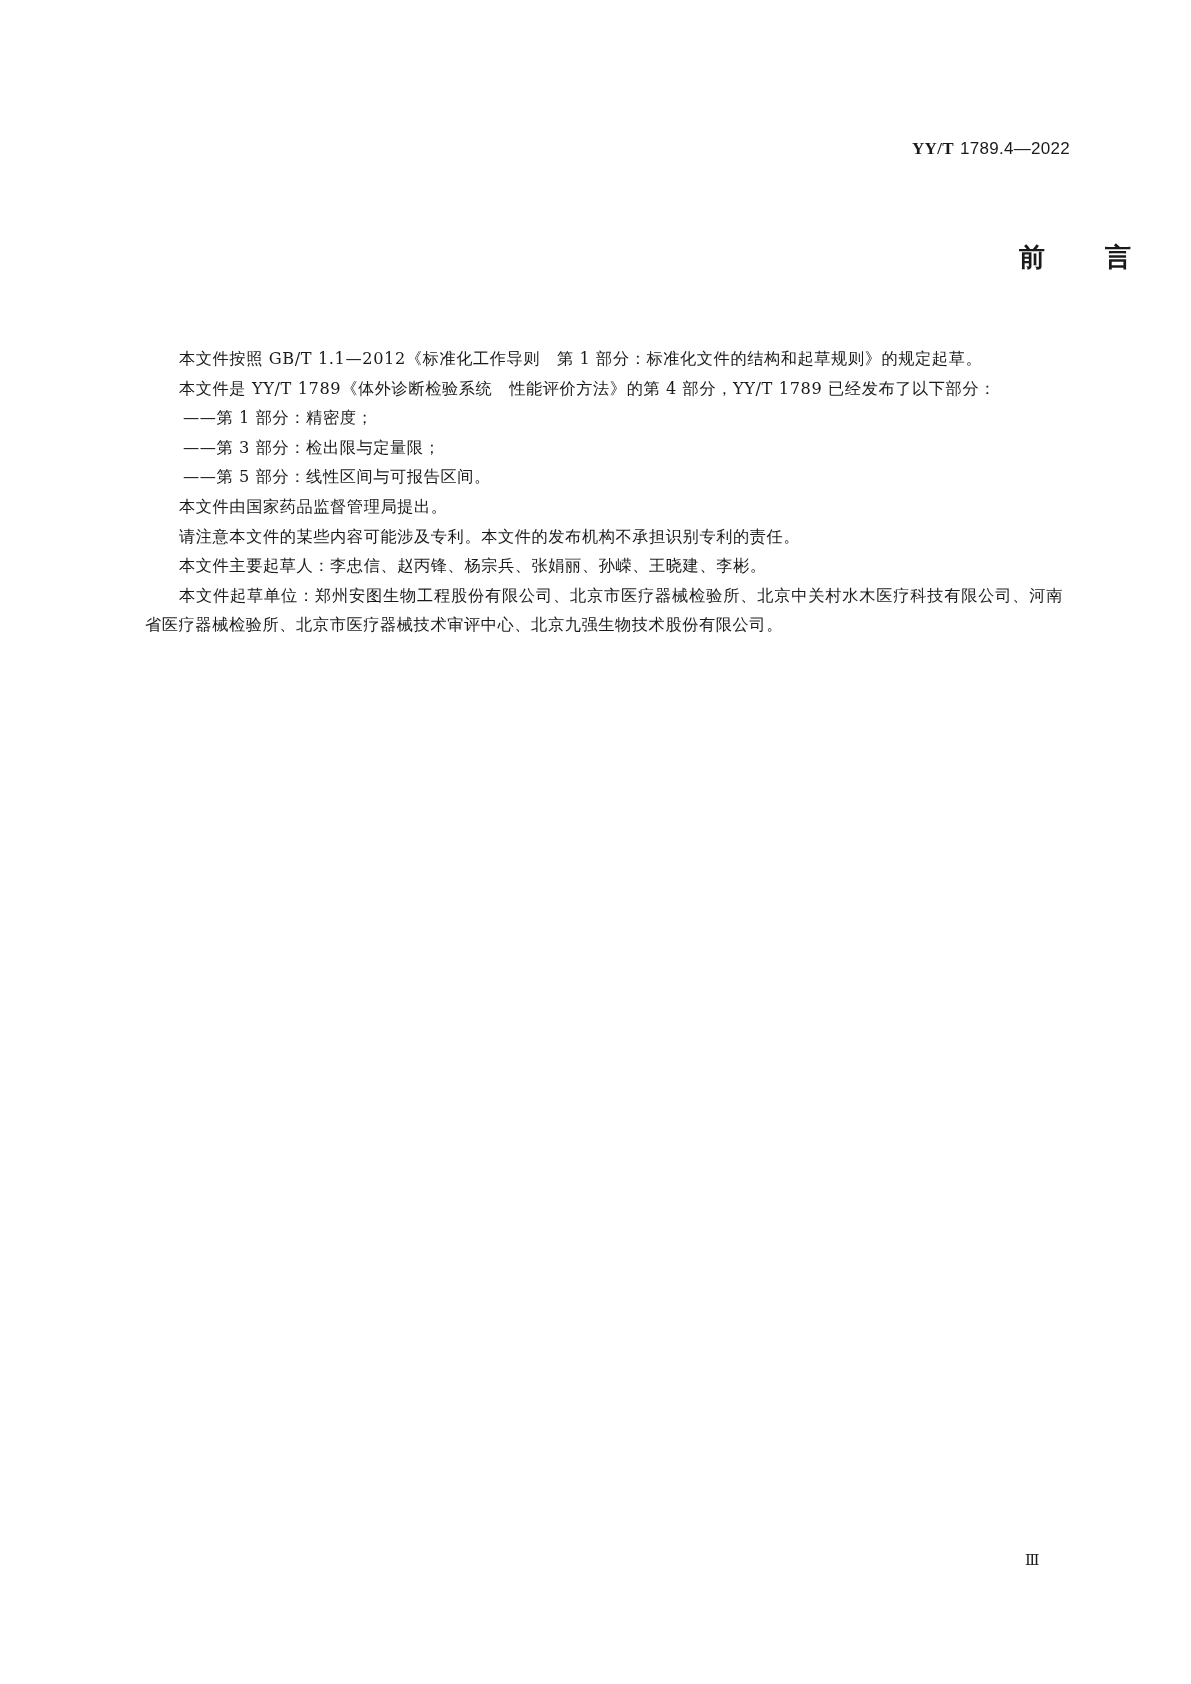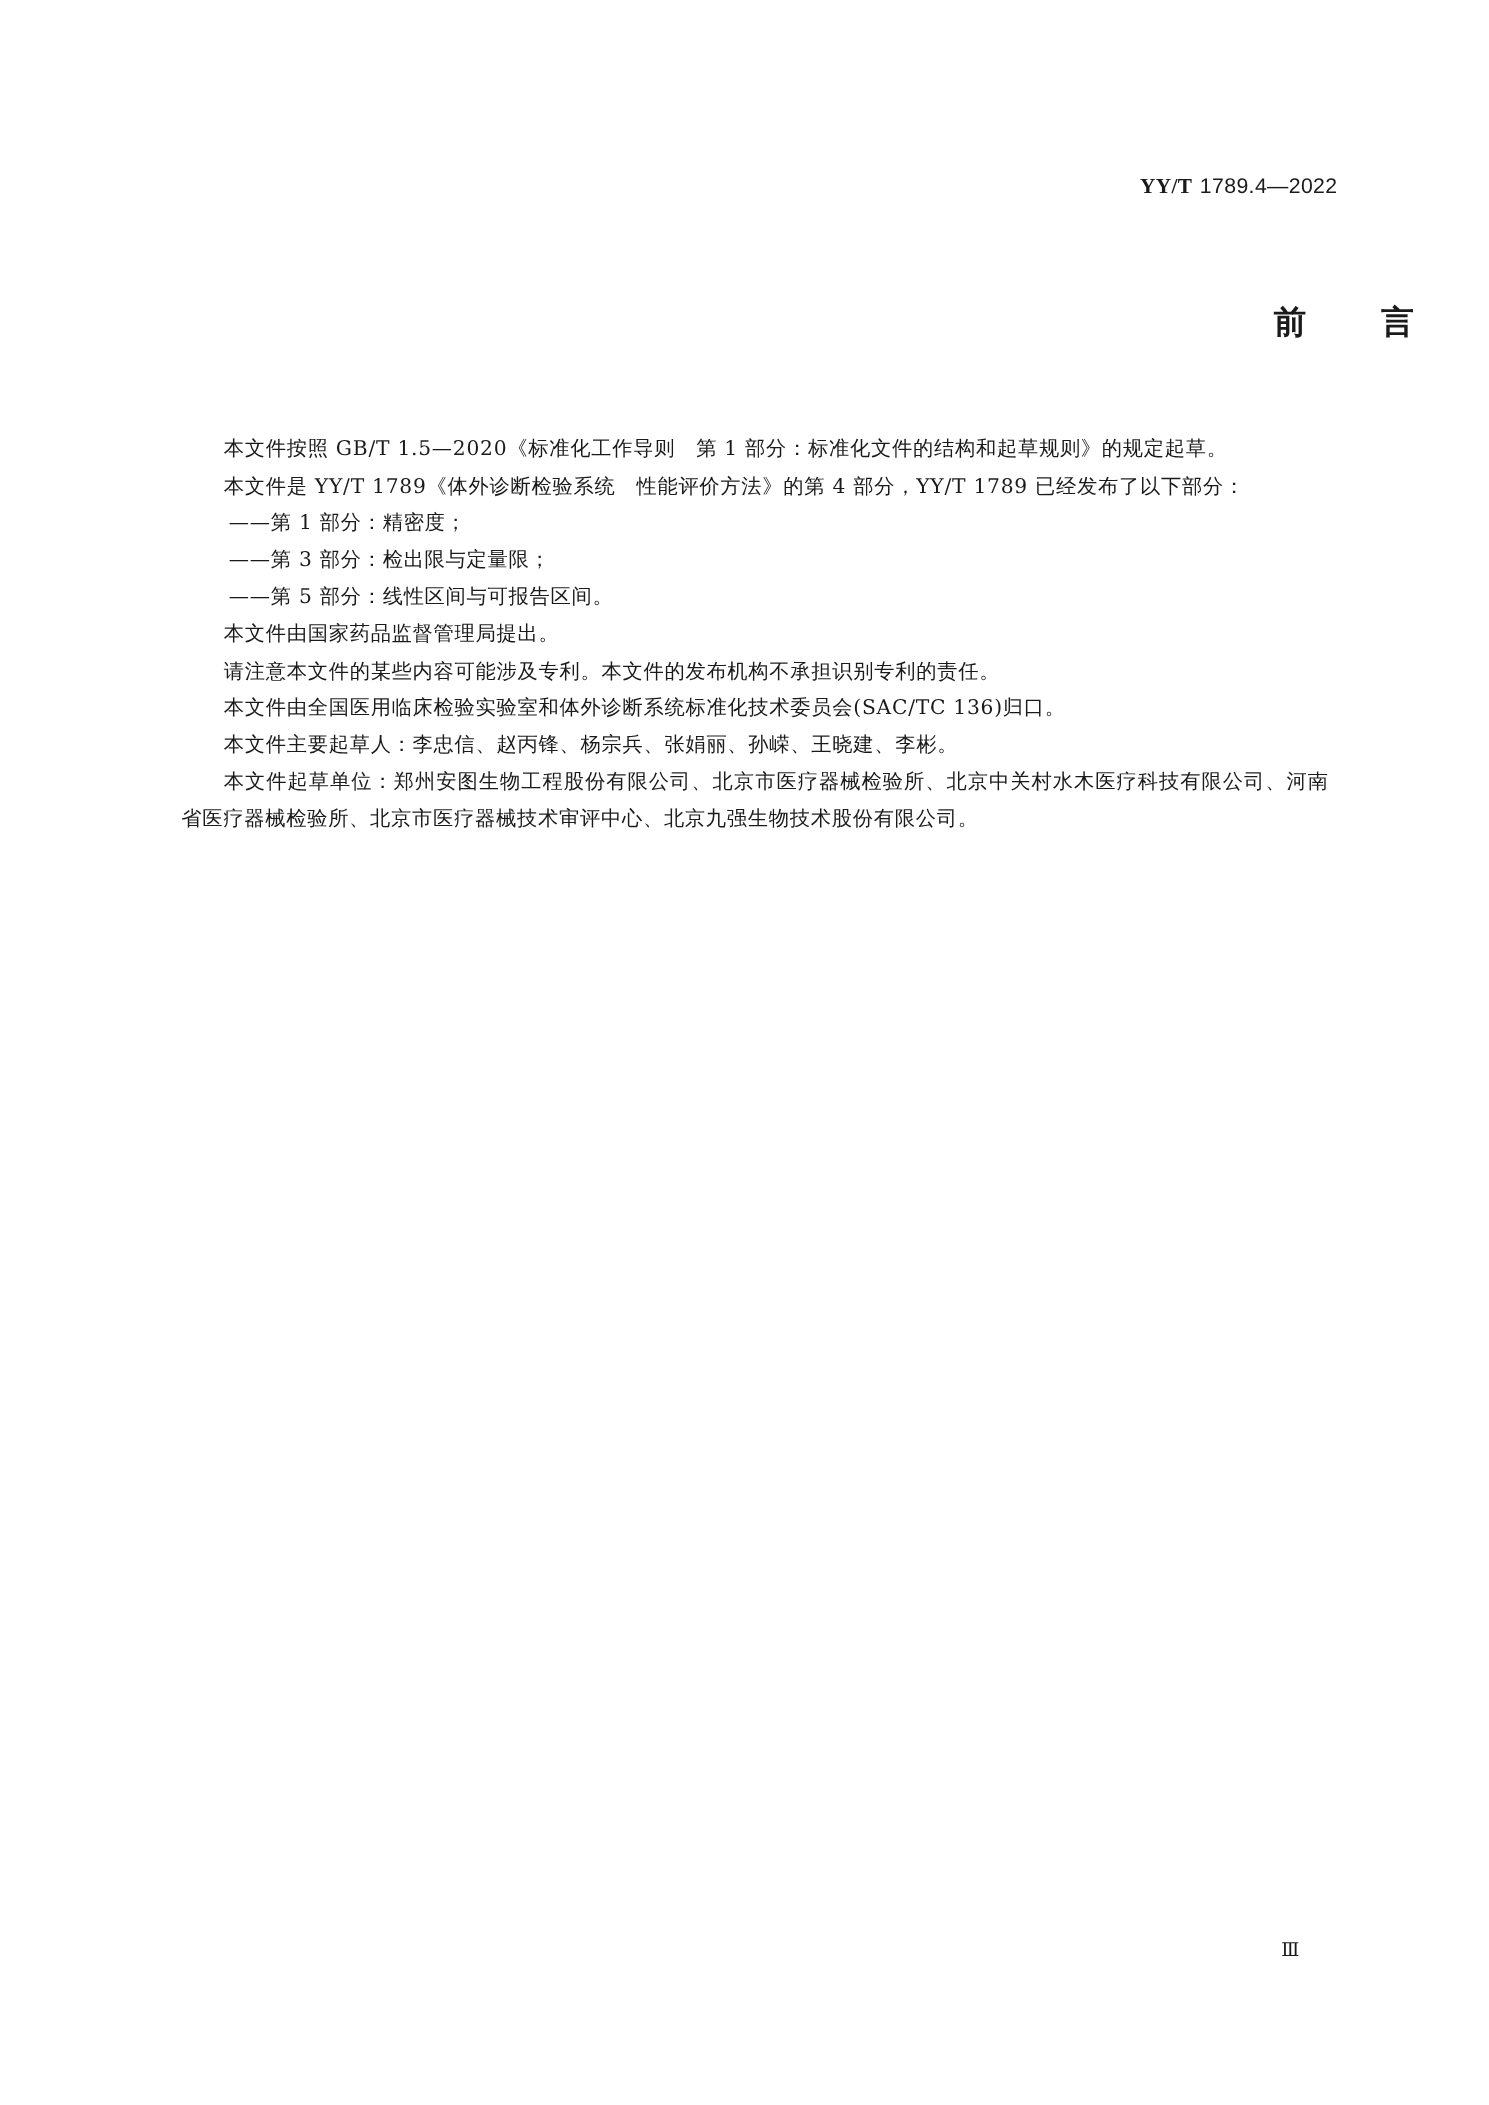--- a/index.html
+++ b/index.html
@@ -20,25 +20,24 @@
 </head>
 <body>
 
 <div class="header-code">
   <span class="prefix">YY/T</span><span>1789.4—2022</span>
 </div>
 
 <div class="title">前言</div>
 
 <div class="content">
-  <p class="para">本文件按照 GB/T 1.5—2020《标准化工作导则　第 1 部分：标准化文件的结构和起草规则》的规定起草。</p>
+  <p class="para">本文件按照 GB/T 1.1—2012《标准化工作导则　第 1 部分：标准化文件的结构和起草规则》的规定起草。</p>
   <p class="para">本文件是 YY/T 1789《体外诊断检验系统　性能评价方法》的第 4 部分，YY/T 1789 已经发布了以下部分：</p>
   <p class="list-item">——第 1 部分：精密度；</p>
   <p class="list-item">——第 3 部分：检出限与定量限；</p>
   <p class="list-item">——第 5 部分：线性区间与可报告区间。</p>
   <p class="para">本文件由国家药品监督管理局提出。</p>
   <p class="para">请注意本文件的某些内容可能涉及专利。本文件的发布机构不承担识别专利的责任。</p>
-  <p class="para">本文件由全国医用临床检验实验室和体外诊断系统标准化技术委员会(SAC/TC 136)归口。</p>
   <p class="para">本文件主要起草人：李忠信、赵丙锋、杨宗兵、张娟丽、孙嵘、王晓建、李彬。</p>
   <p class="para">本文件起草单位：郑州安图生物工程股份有限公司、北京市医疗器械检验所、北京中关村水木医疗科技有限公司、河南省医疗器械检验所、北京市医疗器械技术审评中心、北京九强生物技术股份有限公司。</p>
 </div>
 
 <div class="page-num">Ⅲ</div>
 
 </body></html>

